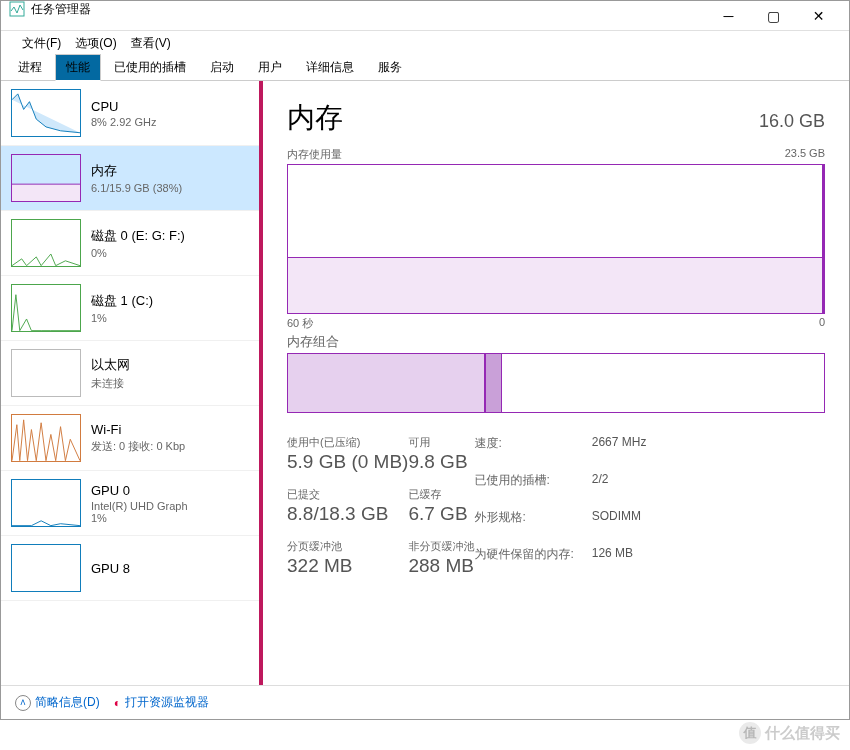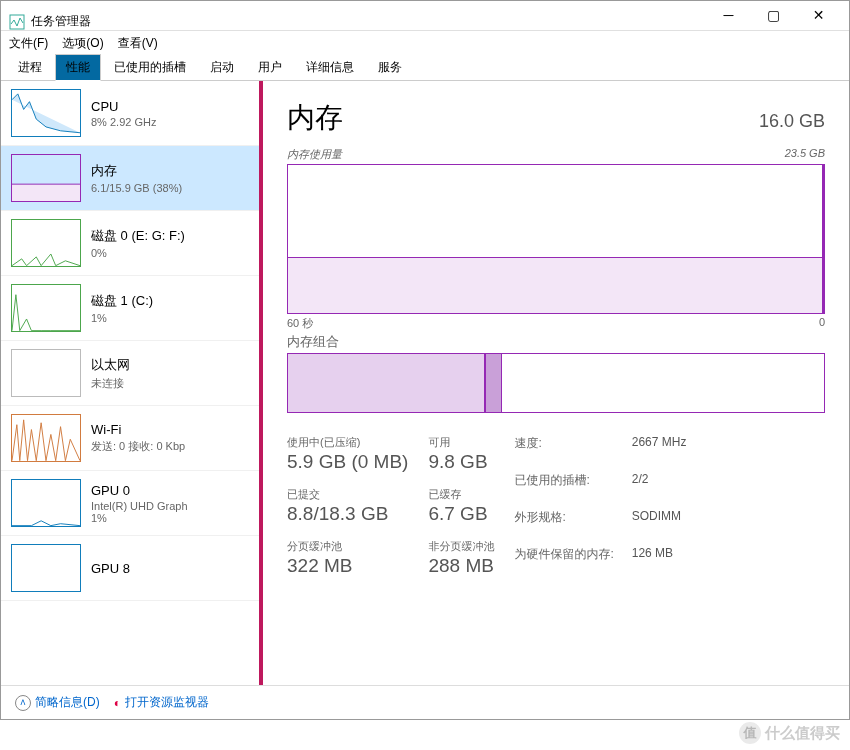--- a/index.html
+++ b/index.html
@@ -1,52 +1,52 @@
 <!DOCTYPE html>
 <html><head>
 <meta charset="utf-8">
 <style>
 * { box-sizing: border-box; margin: 0; padding: 0; font-family: "Microsoft YaHei", "Segoe UI", sans-serif; }
 body { background: #fff; width: 850px; height: 750px; overflow: hidden; position: relative; }
 .window { width: 850px; height: 720px; background: #fff; border: 1px solid #999; display: flex; flex-direction: column; }
-.titlebar { height: 30px; display: flex; align-items: flex-end; padding: 0 8px; border-bottom: 1px solid #e0e0e0; }
+.titlebar { height: 30px; display: flex; align-items: flex-start; padding: 0 8px; border-bottom: 1px solid #e0e0e0; }
 .titlebar-icon { width: 16px; height: 16px; margin-right: 6px; }
 .titlebar-title { font-size: 12px; flex: 1; }
 .win-controls { display: flex; }
 .win-btn { width: 45px; height: 30px; display: flex; align-items: center; justify-content: center; font-size: 14px; cursor: pointer; }
-.menubar { height: 24px; display: flex; align-items: center; padding: 0 8px; font-size: 12px; gap: 14px; }
+.menubar { height: 24px; display: flex; align-items: center; padding: 0 21px; font-size: 12px; gap: 14px; }
 .tabbar { height: 26px; display: flex; align-items: flex-end; border-bottom: 1px solid #ccc; padding: 0 6px; font-size: 12px; }
 .tab { padding: 4px 10px; cursor: pointer; border: 1px solid transparent; border-bottom: none; margin-right: 2px; }
 .tab.active { background: #0369a1; border: 1px solid #ccc; border-bottom: 1px solid #fff; margin-bottom: -1px; }
 .content { flex: 1; display: flex; overflow: hidden; }
 .sidebar { width: 262px; border-right: 4px solid #be185d; overflow-y: auto; position: relative; }
 .side-item { display: flex; padding: 8px 10px; cursor: pointer; border-bottom: 1px solid #f0f0f0; }
 .side-item.selected { background: #cce8ff; }
 .side-thumb { width: 70px; height: 48px; border: 1px solid #117dbb; margin-right: 10px; flex-shrink: 0; position: relative; overflow: hidden; }
 .side-thumb.green { border-color: #4ca64c; }
 .side-thumb.purple { border-color: #9528b4; }
 .side-thumb.orange { border-color: #d17b3f; }
 .side-thumb.gray { border-color: #bbb; }
 .side-info { display: flex; flex-direction: column; justify-content: center; }
 .side-name { font-size: 13px; color: #000; }
 .side-sub { font-size: 11px; color: #666; margin-top: 2px; }
 .main { flex: 1; padding: 18px 24px; overflow: hidden; }
 .main-head { display: flex; justify-content: space-between; align-items: baseline; }
 .main-title { font-size: 28px; font-weight: 300; }
 .main-total { font-size: 18px; color: #555; }
-.chart-label-row { display: flex; justify-content: space-between; font-size: 11px; color: #666; margin-top: 10px; font-style: italic; }
+.chart-label-row { display: flex; justify-content: space-between; font-size: 11px; color: #666; margin-top: 10px; }
 .mem-chart { width: 100%; height: 150px; border: 1px solid #9528b4; margin-top: 2px; position: relative; background: #fff; }
 .mem-fill { position: absolute; bottom: 0; left: 0; right: 0; height: 38%; background: #f3e6f7; border-top: 1px solid #9528b4; }
 .mem-line { position: absolute; right: 0; top: 0; bottom: 0; width: 2px; background: #9528b4; }
 .axis-row { display: flex; justify-content: space-between; font-size: 11px; color: #666; margin-top: 2px; }
 .comp-label { font-size: 13px; color: #666; margin-top: 2px; }
 .comp-bar { width: 100%; height: 60px; border: 1px solid #9528b4; margin-top: 2px; display: flex; }
 .comp-seg1 { width: 37%; background: #e6d0ee; border-right: 2px solid #9528b4; }
 .comp-seg2 { width: 3%; background: #c9a0d8; border-right: 1px solid #9528b4; }
-.stats { display: flex; margin-top: 22px; gap: 20px; font-size: 12px; }
+.stats { display: flex; margin-top: 22px; font-size: 12px; }
 .stats-col { display: flex; flex-direction: column; gap: 14px; }
 .stat-label { color: #666; font-size: 11px; }
 .stat-value { font-size: 19px; color: #555; margin-top: 1px; }
 .spec-grid { display: grid; grid-template-columns: auto auto; gap: 6px 18px; font-size: 12px; color: #555; }
 .spec-grid .k { color: #666; }
 .footer { height: 34px; border-top: 1px solid #ddd; display: flex; align-items: center; padding: 0 14px; font-size: 12px; gap: 14px; }
 .footer-link { color: #0066cc; cursor: pointer; display: flex; align-items: center; gap: 4px; }
 .chevron { width: 16px; height: 16px; border: 1px solid #888; border-radius: 50%; display: inline-flex; align-items: center; justify-content: center; font-size: 10px; }
 .watermark { position: absolute; right: 10px; bottom: 6px; font-size: 15px; color: #aaa; font-weight: bold; display: flex; align-items: center; gap: 4px; opacity: 0.6; }
 .wm-icon { width: 22px; height: 22px; border-radius: 50%; background: #ddd; display: inline-flex; align-items: center; justify-content: center; font-size: 13px; color: #888; }

